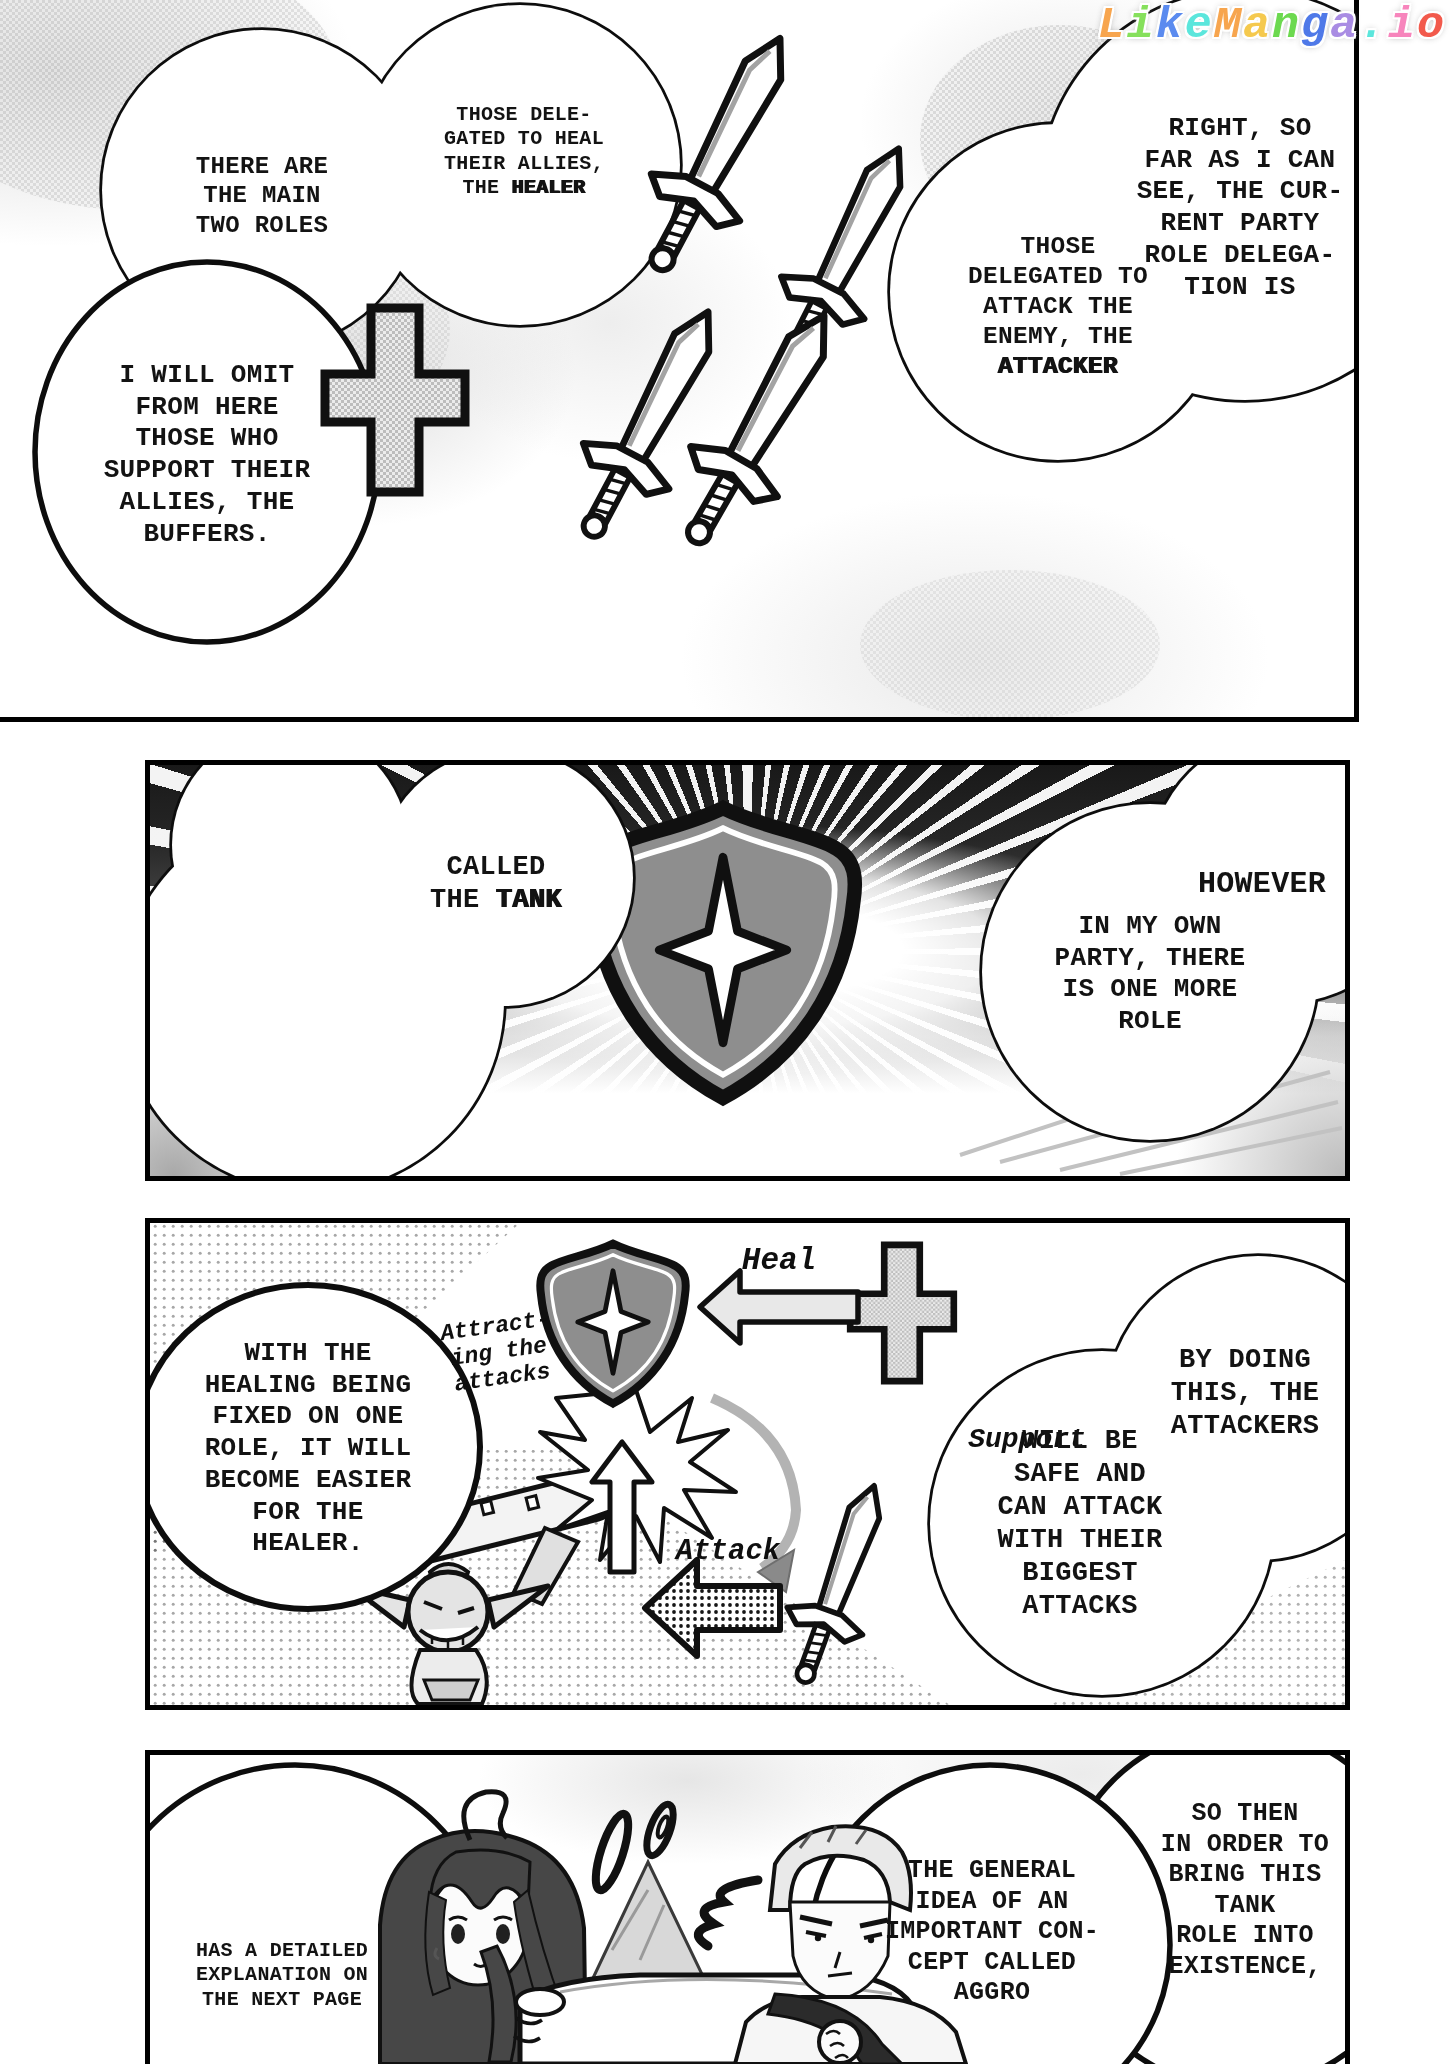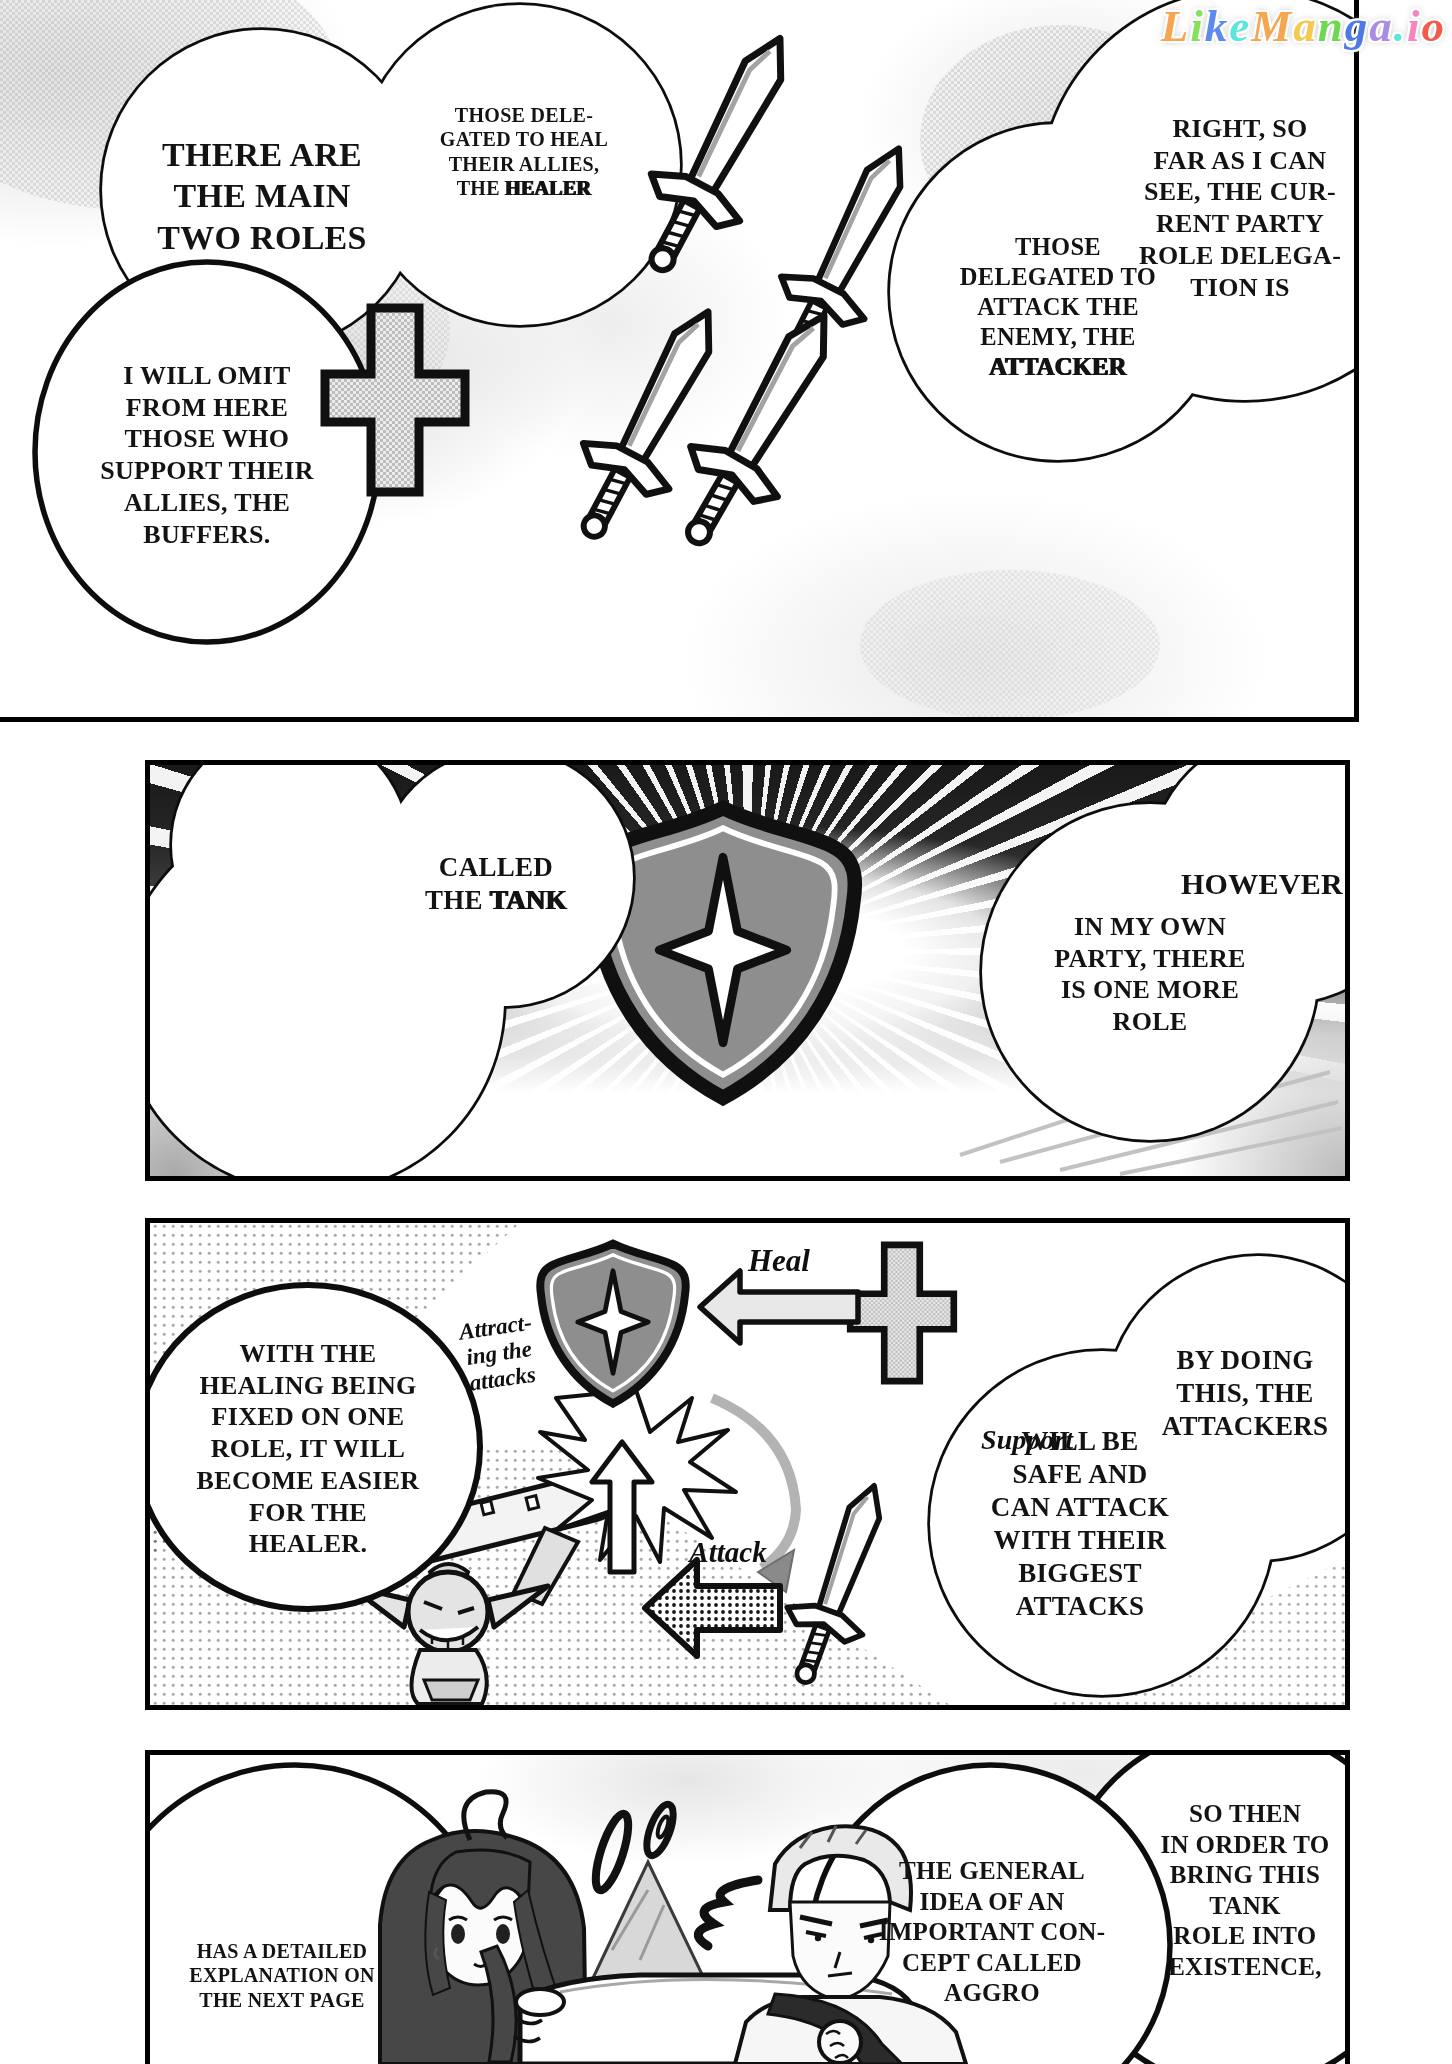--- a/index.html
+++ b/index.html
@@ -1,17 +1,17 @@
 <!DOCTYPE html>
 <html><head>
 <meta charset="utf-8">
 <style>
   html,body{margin:0;padding:0;background:#ffffff;}
   .page{position:relative;width:1452px;height:2064px;overflow:hidden;background:#fff;
-        font-family:Liberation Serif, serif;}
+        font-family:Liberation Mono, monospace;}
   .frame{position:absolute;box-sizing:border-box;z-index:1;}
   #p1{left:0;top:0;width:1359px;height:722px;
       border-right:5px solid #000;border-bottom:5px solid #000;
       background:
         radial-gradient(ellipse 430px 250px at 4% 10%, rgba(185,185,185,.55), rgba(185,185,185,0) 70%),
         radial-gradient(ellipse 320px 220px at 26% 52%, rgba(187,187,187,.5), rgba(187,187,187,0) 70%),
         radial-gradient(ellipse 300px 210px at 79% 17%, rgba(198,198,198,.45), rgba(198,198,198,0) 70%),
         radial-gradient(ellipse 420px 240px at 72% 92%, rgba(200,200,200,.40), rgba(200,200,200,0) 70%),
         radial-gradient(ellipse 260px 200px at 45% 45%, rgba(205,205,205,.35), rgba(205,205,205,0) 70%),
         #ffffff;}
@@ -253,21 +253,21 @@
         <ellipse cx="612" cy="1852" rx="11" ry="40" stroke-width="8" transform="rotate(18 612 1852)"></ellipse>
         <ellipse cx="660" cy="1830" rx="10" ry="27" stroke-width="7" transform="rotate(20 660 1830)"></ellipse>
         <ellipse cx="663" cy="1827" rx="4" ry="11" stroke-width="4" transform="rotate(20 663 1827)"></ellipse>
         <path d="M758,1880 Q708,1888 724,1902 Q690,1908 714,1924 Q686,1932 708,1946" stroke-width="9" stroke-linecap="round"></path>
       </g>
     </g>
   </svg>
 
   <div class="watermark"><span style="color: rgb(247, 165, 78);">L</span><span style="color: rgb(134, 224, 92);">i</span><span style="color: rgb(91, 139, 239);">k</span><span style="color: rgb(91, 230, 220);">e</span><span style="color: rgb(247, 165, 78);">M</span><span style="color: rgb(245, 201, 78);">a</span><span style="color: rgb(108, 217, 79);">n</span><span style="color: rgb(79, 121, 232);">g</span><span style="color: rgb(169, 140, 227);">a</span><span style="color: rgb(91, 230, 220);">.</span><span style="color: rgb(247, 133, 188);">i</span><span style="color: rgb(242, 90, 76);">o</span></div>
 
-  <div class="btxt" style="left:262px;top:196px;font-size:34px;">THERE ARE
+  <div class="btxt" style="left:262px;top:196px;font-size:24px;">THERE ARE
 THE MAIN
 TWO ROLES</div>
   <div class="btxt" style="left:524px;top:152px;font-size:20px;"><span>THOSE DELE-
 GATED TO HEAL
 THEIR ALLIES,
 THE&nbsp;</span><span class="bw">HEALER</span></div>
   <div class="btxt" style="left:1240px;top:208px;font-size:26px;">RIGHT, SO
 FAR AS I CAN
 SEE, THE CUR-
 RENT PARTY

